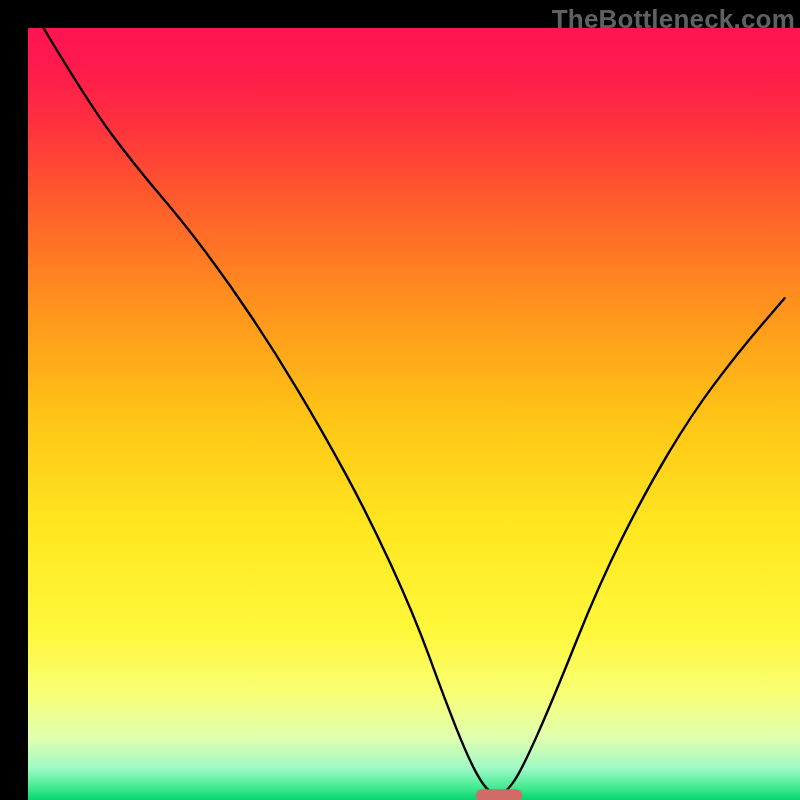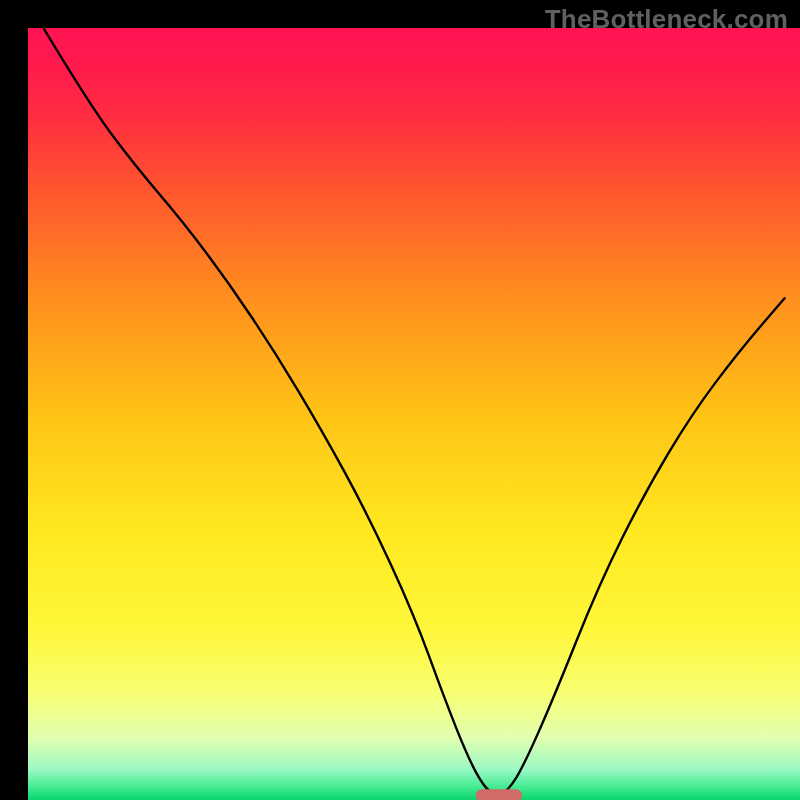--- a/index.html
+++ b/index.html
@@ -21,21 +21,21 @@
   .plot {
     position: absolute;
     left: 14px;
     top: 14px;
     width: 772px;
     height: 772px;
   }
   .watermark {
     position: absolute;
     top: 4px;
-    right: 12px;
+    right: 5px;
     font-family: Arial, Helvetica, sans-serif;
     font-size: 26px;
     font-weight: 600;
     color: #606060;
     letter-spacing: 0.2px;
   }
 </style>
 </head>
 <body>
 

